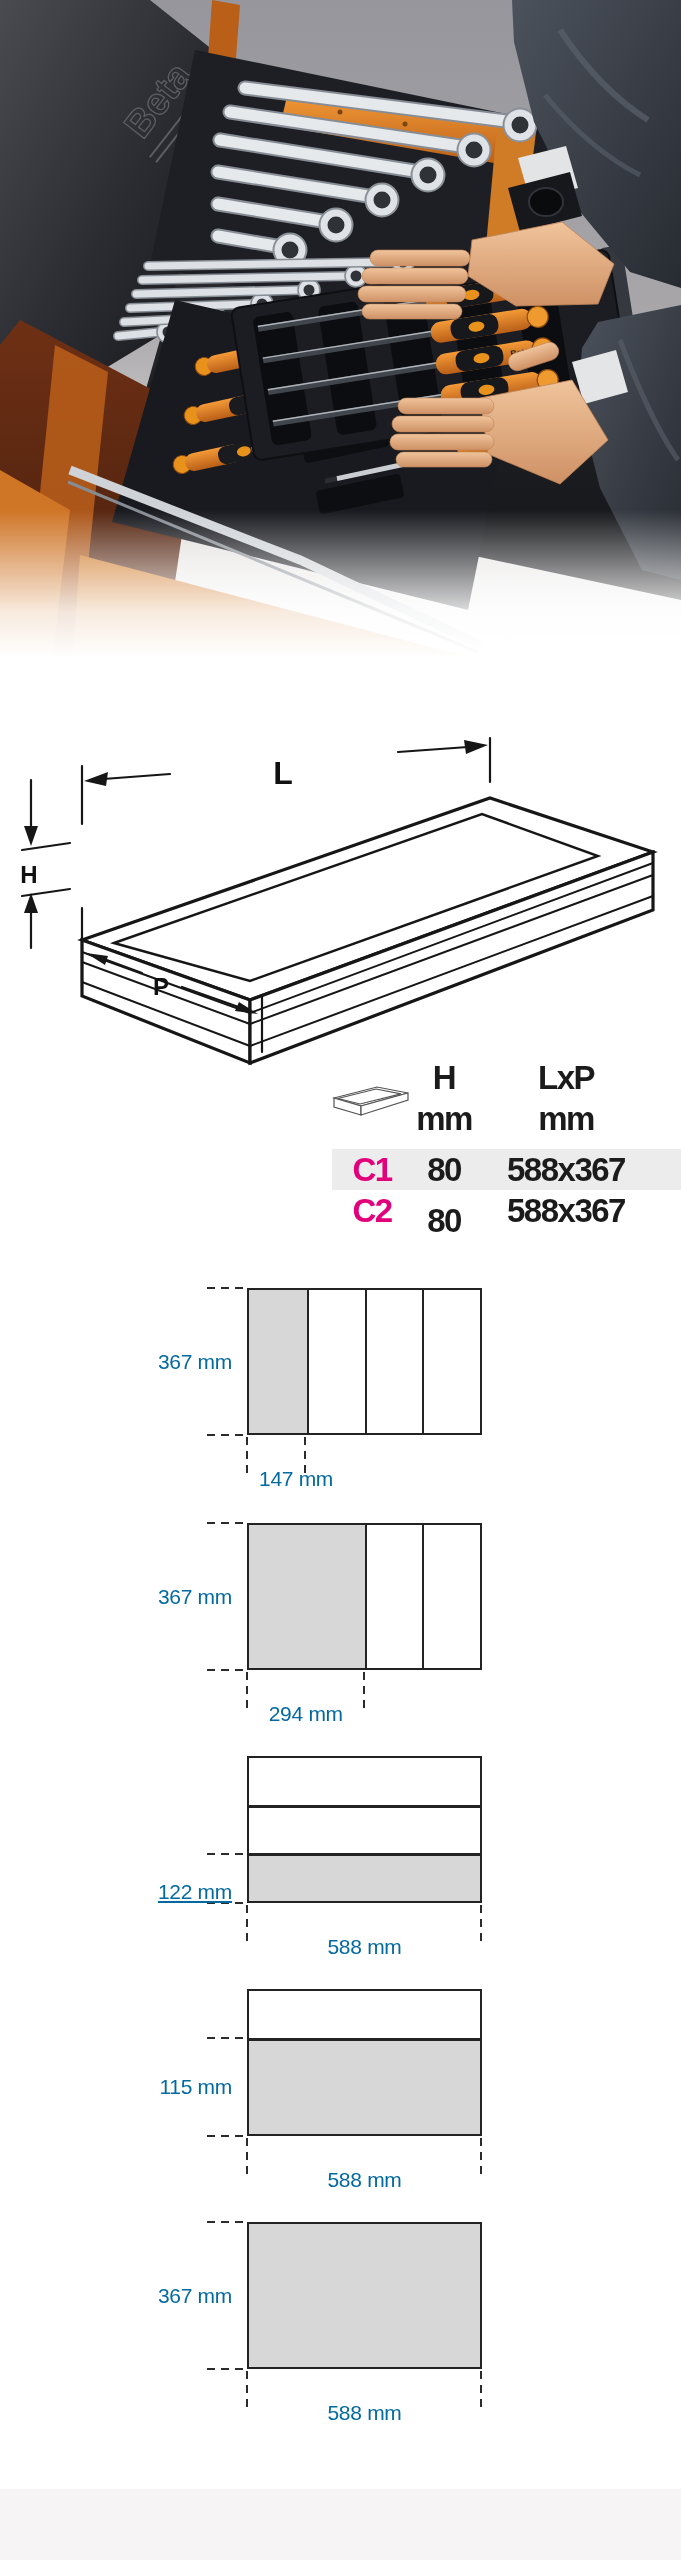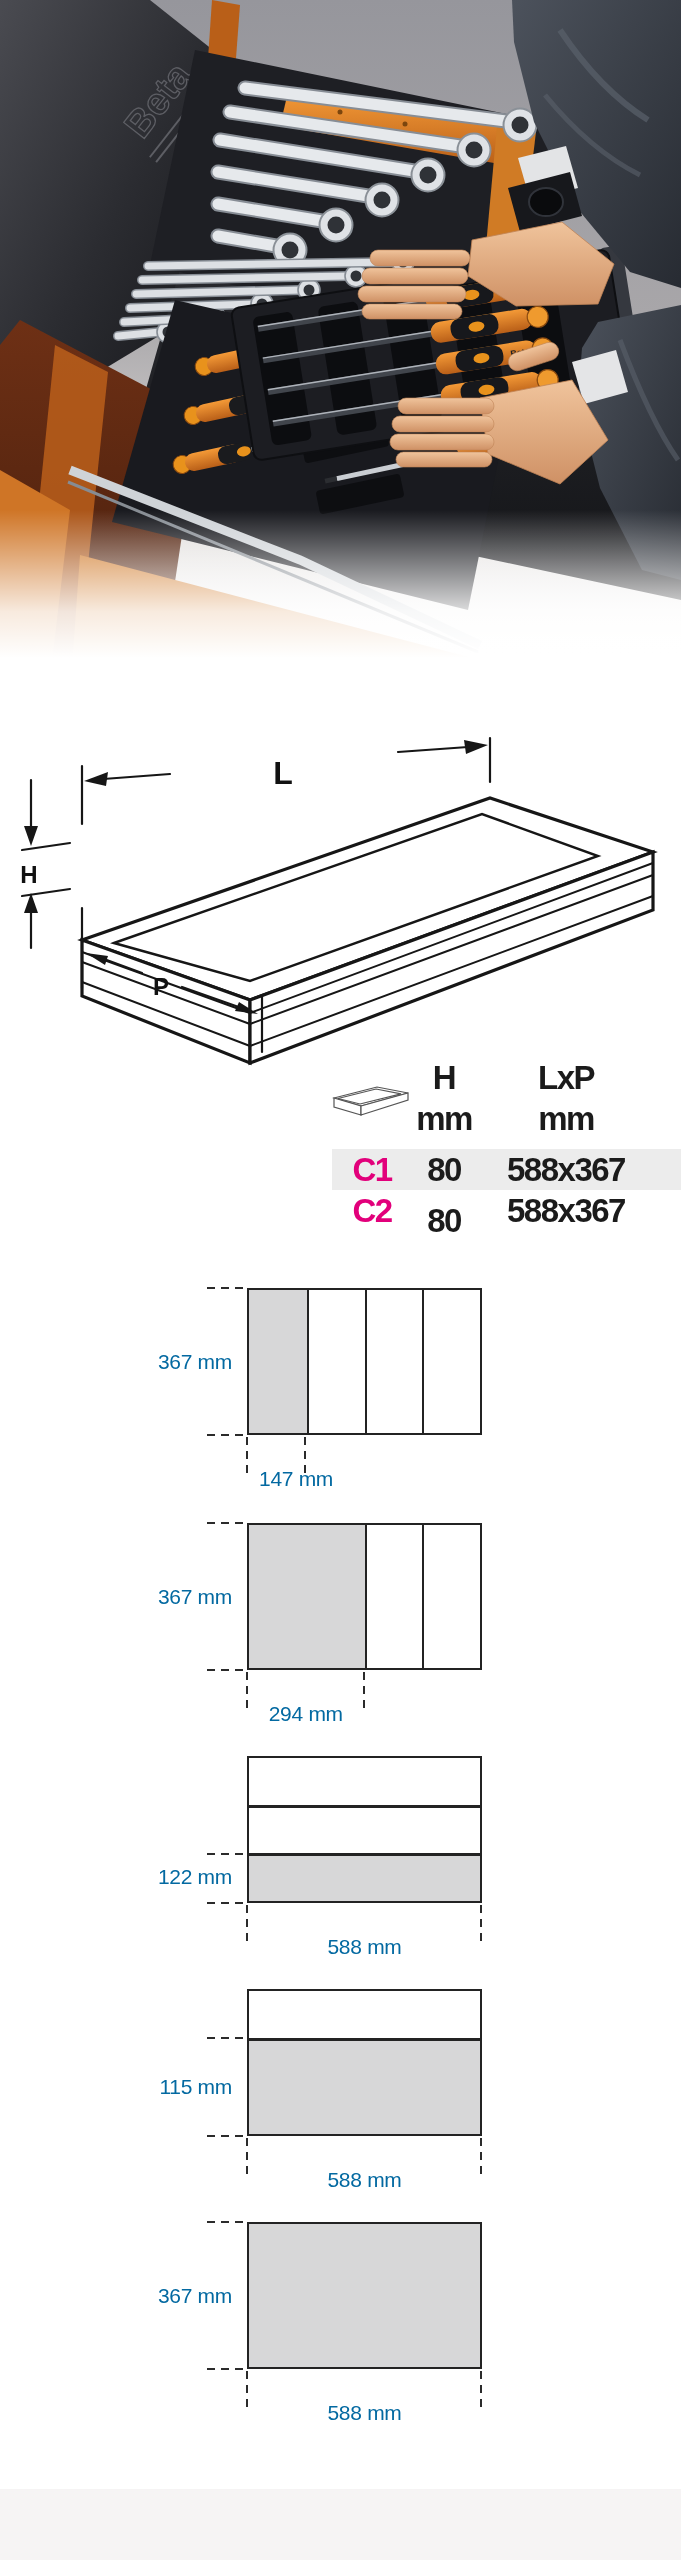--- a/index.html
+++ b/index.html
@@ -361,21 +361,21 @@
       <div class="dim-label" style="position: absolute; left: 247px; width: 117.5px; top: 178px; text-align: center; white-space: nowrap;">294 mm</div>
     </div>
   <div class="module" style="top:1756px;">
       <div style="position: absolute; left: 247px; top: 0px; width: 235px; height: 147px; border: 2px solid rgb(35, 35, 35); box-sizing: border-box; background: rgb(255, 255, 255); display: flex; flex-direction: column;">
         <div style="flex: 0 0 32.9%; box-sizing: border-box;"></div>
         <div style="flex: 0 0 33.5%; box-sizing: border-box; border-top: 3px solid rgb(35, 35, 35);"></div>
         <div style="flex: 0 0 33.6%; box-sizing: border-box; border-top: 3px solid rgb(35, 35, 35); background: rgb(215, 215, 216);"></div>
       </div>
       <div style="position: absolute; left: 207px; width: 38px; height: 2px; top: 96.6px; background: repeating-linear-gradient(90deg, rgb(43, 43, 43) 0px, rgb(43, 43, 43) 8px, transparent 8px, transparent 14px);"></div>
       <div style="position: absolute; left: 207px; width: 38px; height: 2px; top: 146px; background: repeating-linear-gradient(90deg, rgb(43, 43, 43) 0px, rgb(43, 43, 43) 8px, transparent 8px, transparent 14px);"></div>
-      <div class="dim-label" style="position: absolute; left: 100px; width: 132px; text-align: right; top: 108px;">122 mm</div>
+      <div class="dim-label" style="position: absolute; left: 100px; width: 132px; text-align: right; top: 123px; text-decoration: underline;">122 mm</div>
       <div style="position: absolute; top: 149px; height: 36px; width: 2px; left: 246px; background: repeating-linear-gradient(0deg, rgb(43, 43, 43) 0px, rgb(43, 43, 43) 8px, transparent 8px, transparent 14px);"></div>
       <div style="position: absolute; top: 149px; height: 36px; width: 2px; left: 480px; background: repeating-linear-gradient(0deg, rgb(43, 43, 43) 0px, rgb(43, 43, 43) 8px, transparent 8px, transparent 14px);"></div>
       <div class="dim-label" style="position: absolute; left: 247px; width: 235px; top: 178px; text-align: center; white-space: nowrap;">588 mm</div>
     </div>
   <div class="module" style="top:1989px;">
       <div style="position: absolute; left: 247px; top: 0px; width: 235px; height: 147px; border: 2px solid rgb(35, 35, 35); box-sizing: border-box; background: rgb(255, 255, 255); display: flex; flex-direction: column;">
         <div style="flex: 0 0 33.1%; box-sizing: border-box;"></div>
         <div style="flex: 0 0 66.9%; box-sizing: border-box; border-top: 3px solid rgb(35, 35, 35); background: rgb(215, 215, 216);"></div>
       </div>
       <div style="position: absolute; left: 207px; width: 38px; height: 2px; top: 47.7px; background: repeating-linear-gradient(90deg, rgb(43, 43, 43) 0px, rgb(43, 43, 43) 8px, transparent 8px, transparent 14px);"></div>

